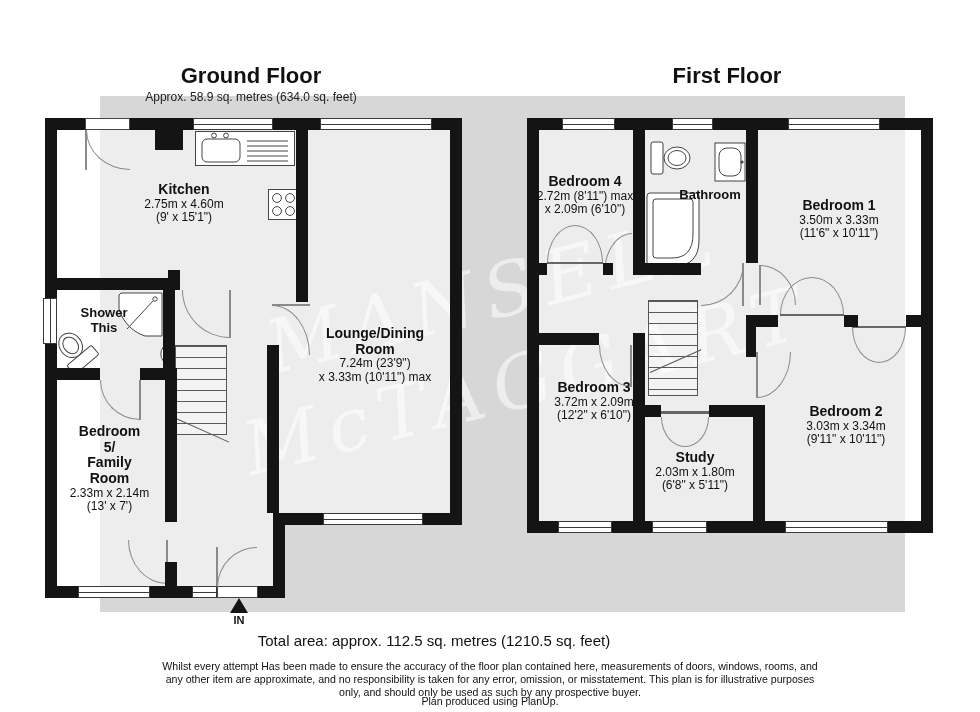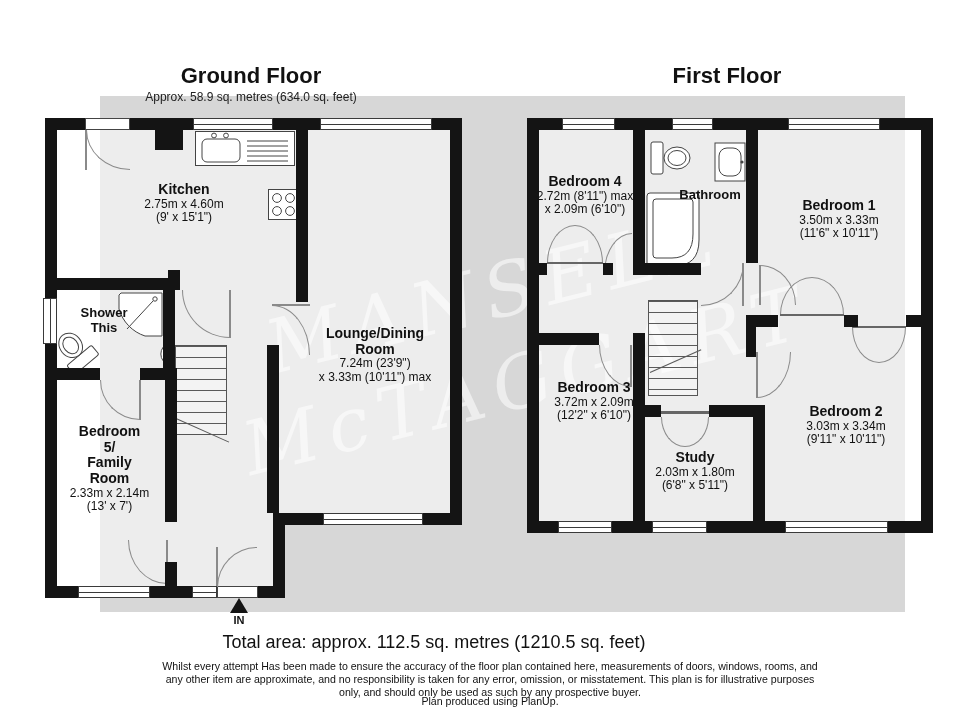--- a/index.html
+++ b/index.html
@@ -25,21 +25,21 @@
              text-align:center;pointer-events:none;}
   .floortitle{position:absolute;font-weight:bold;font-size:22px;text-align:center;}
   .floorsub{position:absolute;font-size:12px;text-align:center;color:#222;}
   .rlabel{position:absolute;text-align:center;}
   .rname{font-weight:bold;font-size:14px;line-height:1.12;white-space:pre-line;}
   .rname.sm{font-size:13px;}
   .rdims{font-size:12px;line-height:1.15;}
   .inarrow{position:absolute;width:0;height:0;border-left:9px solid transparent;
            border-right:9px solid transparent;border-bottom:15px solid #141414;}
   .inlabel{position:absolute;font-weight:bold;font-size:11px;text-align:center;}
-  .total{position:absolute;left:0;top:632px;width:868px;text-align:center;font-size:18px;color:#111;}
+  .total{position:absolute;left:0;top:632px;width:868px;text-align:center;font-size:15px;color:#111;}
   .disc{position:absolute;left:90px;top:660px;width:800px;text-align:center;font-size:10.6px;
         line-height:1.22;color:#111;white-space:pre-line;}
   .credit{position:absolute;left:0;top:695px;width:980px;text-align:center;font-size:10.6px;color:#111;}
   svg{display:block;}
 </style>
 </head>
 <body>
 
 <div id="canvas">
 

